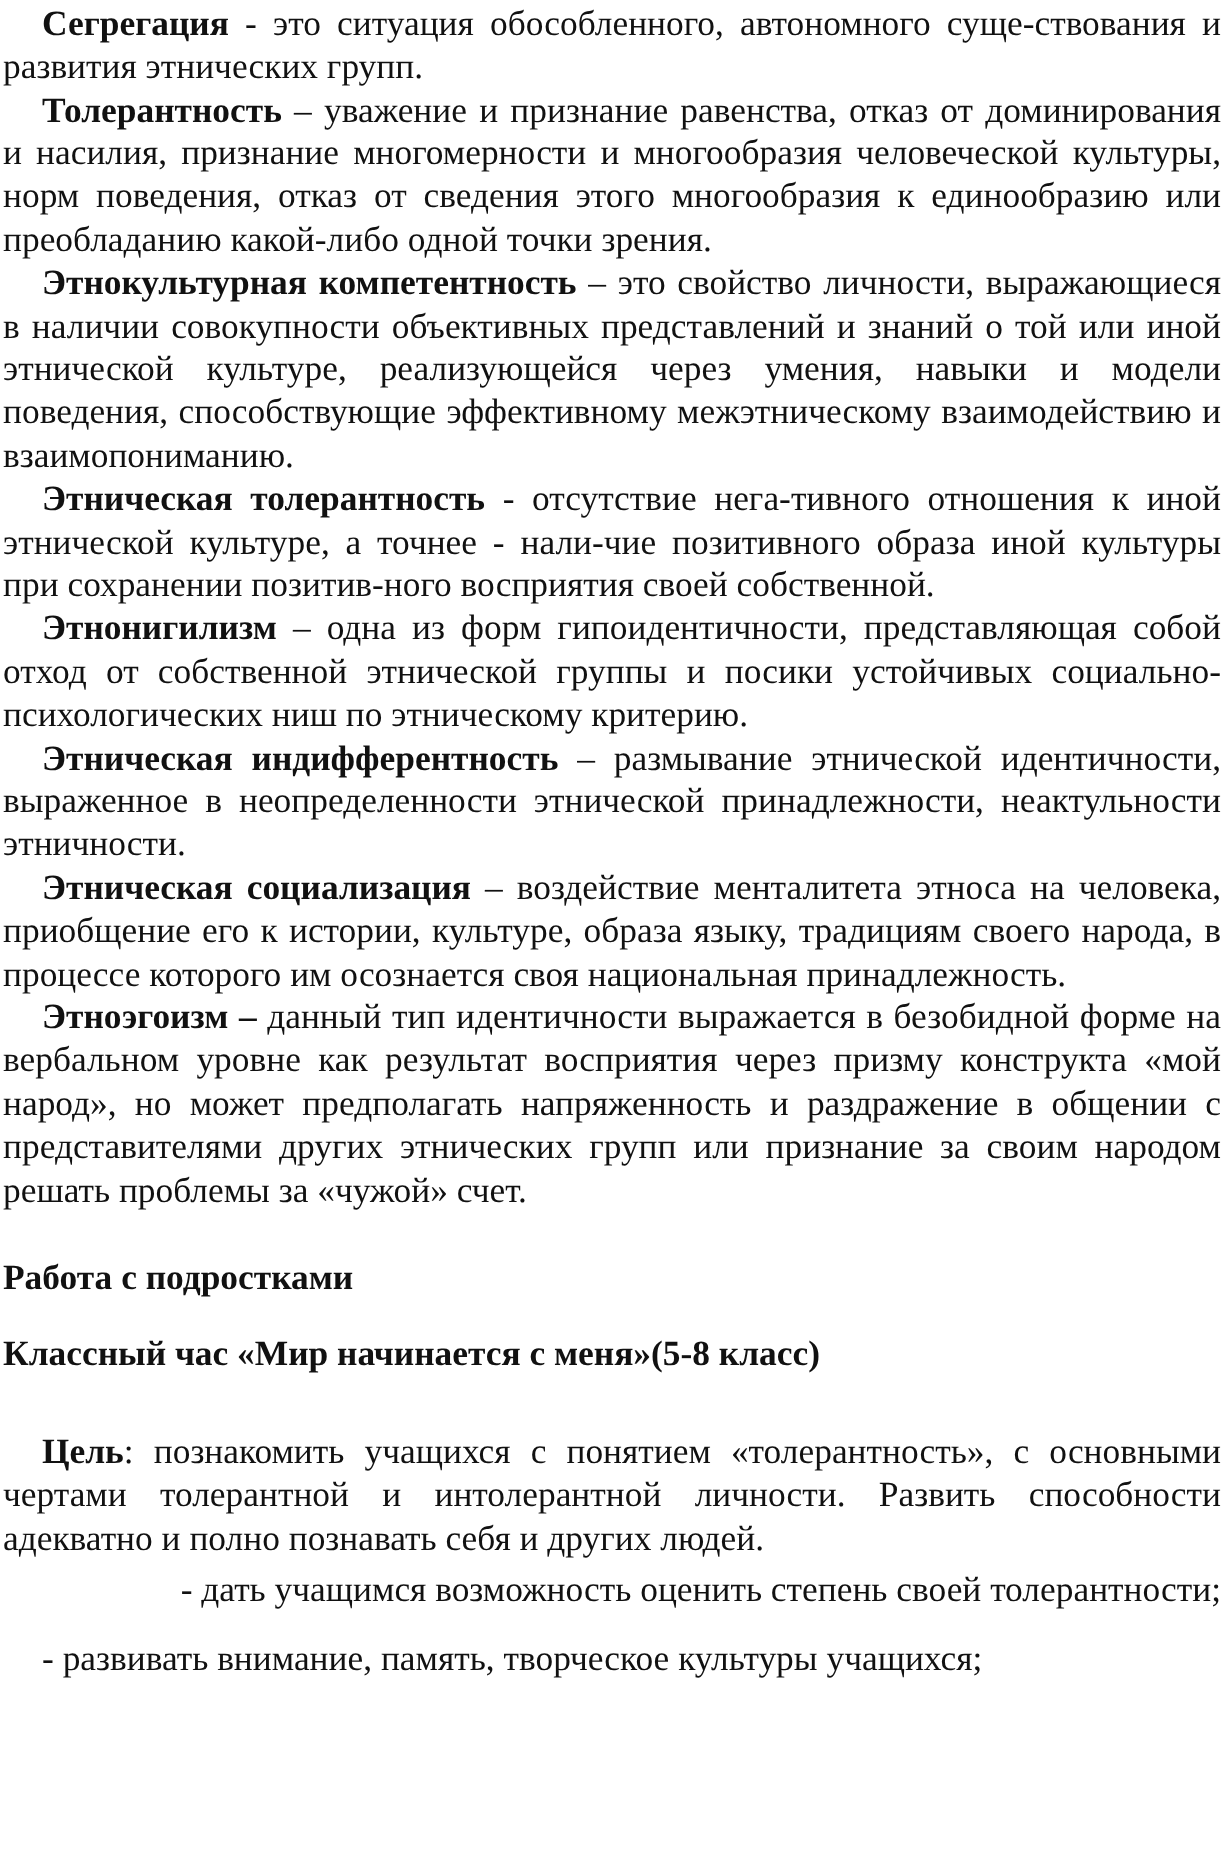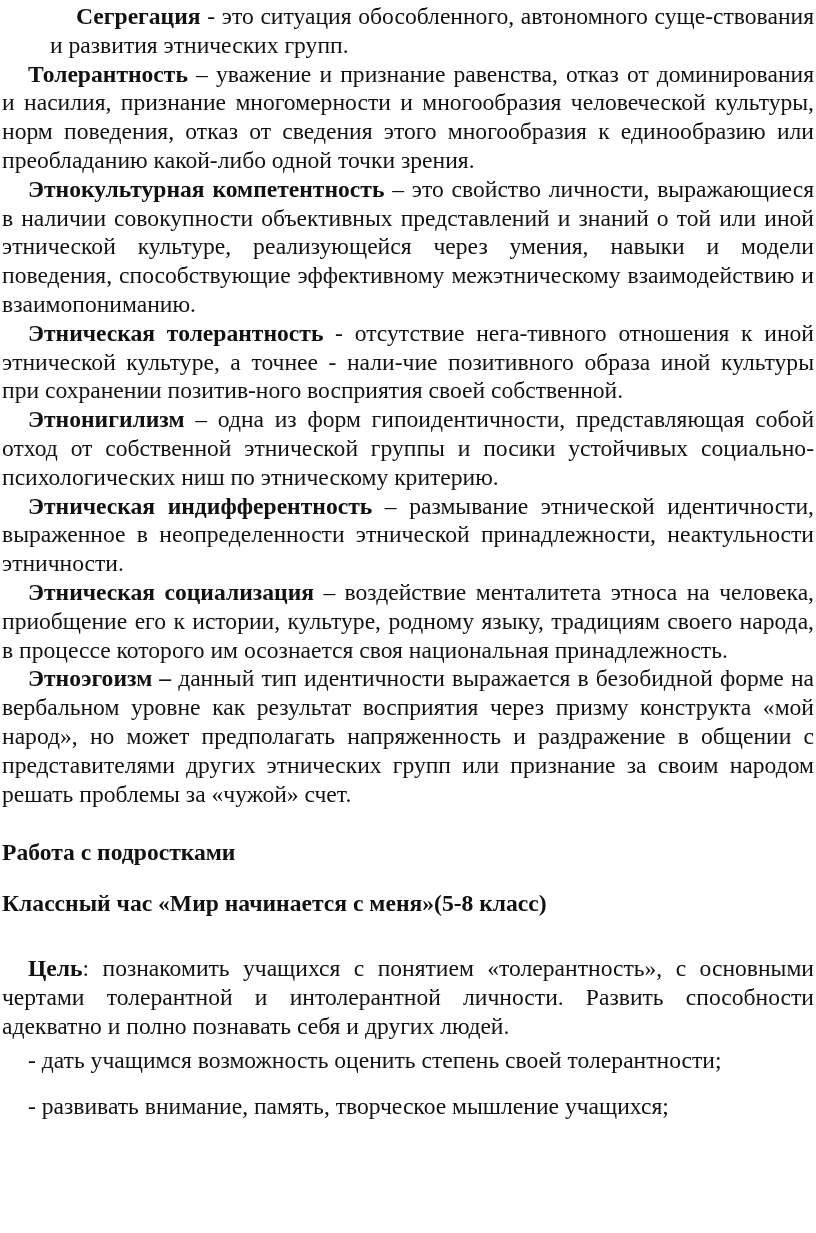--- a/index.html
+++ b/index.html
@@ -8,57 +8,57 @@
     font-family: "Liberation Serif", "DejaVu Serif", serif;
     color: #111111;
   }
   .page { position: relative; width: 816px; padding: 0 2px 0 2px; box-sizing: border-box; }
   .para {
     font-size: 23.6px; line-height: 28.8px;
     text-align: justify; text-indent: 26px;
     margin: 0;
   }
   .para b { font-weight: bold; }
-  .para.first { padding-top: 2px; margin-left: 48px; }
+  .para.first { padding-top: 2px; }
   .heading {
     font-size: 23.6px; font-weight: bold; text-align: left;
     line-height: 28.8px; margin: 0;
   }
   .h1 { margin-top: 30px; }
   .h2 { margin-top: 22px; }
   .goal { margin-top: 36px; }
   .tasks-label { text-indent: 26px; margin: 0; font-size: 23.6px; line-height: 28.8px; }
   .task { font-size: 23.6px; line-height: 28.8px; margin: 0; padding-left: 26px; }
   .task + .task { margin-top: 17px; }
-  .task.first { margin-top: 6px; }
+  .task.first { margin-top: 6px; text-align: right; }
 </style>
 </head>
 <body>
 
 <div class="page">
 
   <p class="para first"><b>Сегрегация</b><span> - </span><span>это ситуация обособленного, автономного суще-ствования и развития этнических групп.</span></p>
 
   <p class="para"><b>Толерантность</b><span> – </span><span>уважение и признание равенства, отказ от доминирования и насилия, признание многомерности и многообразия человеческой культуры, норм поведения, отказ от сведения этого многообразия к единообразию или преобладанию какой-либо одной точки зрения.</span></p>
 
   <p class="para"><b>Этнокультурная компетентность</b><span> – </span><span>это свойство личности, выражающиеся в наличии совокупности объективных представлений и знаний о той или иной этнической культуре, реализующейся через умения, навыки и модели поведения, способствующие эффективному межэтническому взаимодействию и взаимопониманию.</span></p>
 
   <p class="para"><b>Этническая толерантность</b><span> - </span><span>отсутствие нега-тивного отношения к иной этнической культуре, а точнее - нали-чие позитивного образа иной культуры при сохранении позитив-ного восприятия своей собственной.</span></p>
 
   <p class="para"><b>Этнонигилизм</b><span> – </span><span>одна из форм гипоидентичности, представляющая собой отход от собственной этнической группы и посики устойчивых социально-психологических ниш по этническому критерию.</span></p>
 
   <p class="para"><b>Этническая индифферентность</b><span> – </span><span>размывание этнической идентичности, выраженное в неопределенности этнической принадлежности, неактульности этничности.</span></p>
 
-  <p class="para"><b>Этническая социализация</b><span> – </span><span>воздействие менталитета этноса на человека, приобщение его к истории, культуре, родному языку, традициям своего народа, в процессе которого им осознается своя национальная принадлежность.</span></p>
+  <p class="para"><b>Этническая социализация</b><span> – </span><span>воздействие менталитета этноса на человека, приобщение его к истории, культуре, образа языку, традициям своего народа, в процессе которого им осознается своя национальная принадлежность.</span></p>
 
   <p class="para"><b>Этноэгоизм –</b><span> </span><span>данный тип идентичности выражается в безобидной форме на вербальном уровне как результат восприятия через призму конструкта «мой народ», но может предполагать напряженность и раздражение в общении с представителями других этнических групп или признание за своим народом решать проблемы за «чужой» счет.</span></p>
 
   <p class="heading h1">Работа с подростками</p>
 
   <p class="heading h2">Классный час «Мир начинается с меня»(5-8 класс)</p>
 
   <p class="para goal"><b>Цель</b><span>: познакомить учащихся с понятием «толерантность», с основными чертами толерантной и интолерантной личности. Развить способности адекватно и полно познавать себя и других людей.</span></p>
 
 
   <p class="task first">- дать учащимся возможность оценить степень своей толерантности;</p>
-  <p class="task">- развивать внимание, память, творческое мышление учащихся;</p>
+  <p class="task">- развивать внимание, память, творческое культуры учащихся;</p>
 
 </div>
 
 </body></html>

